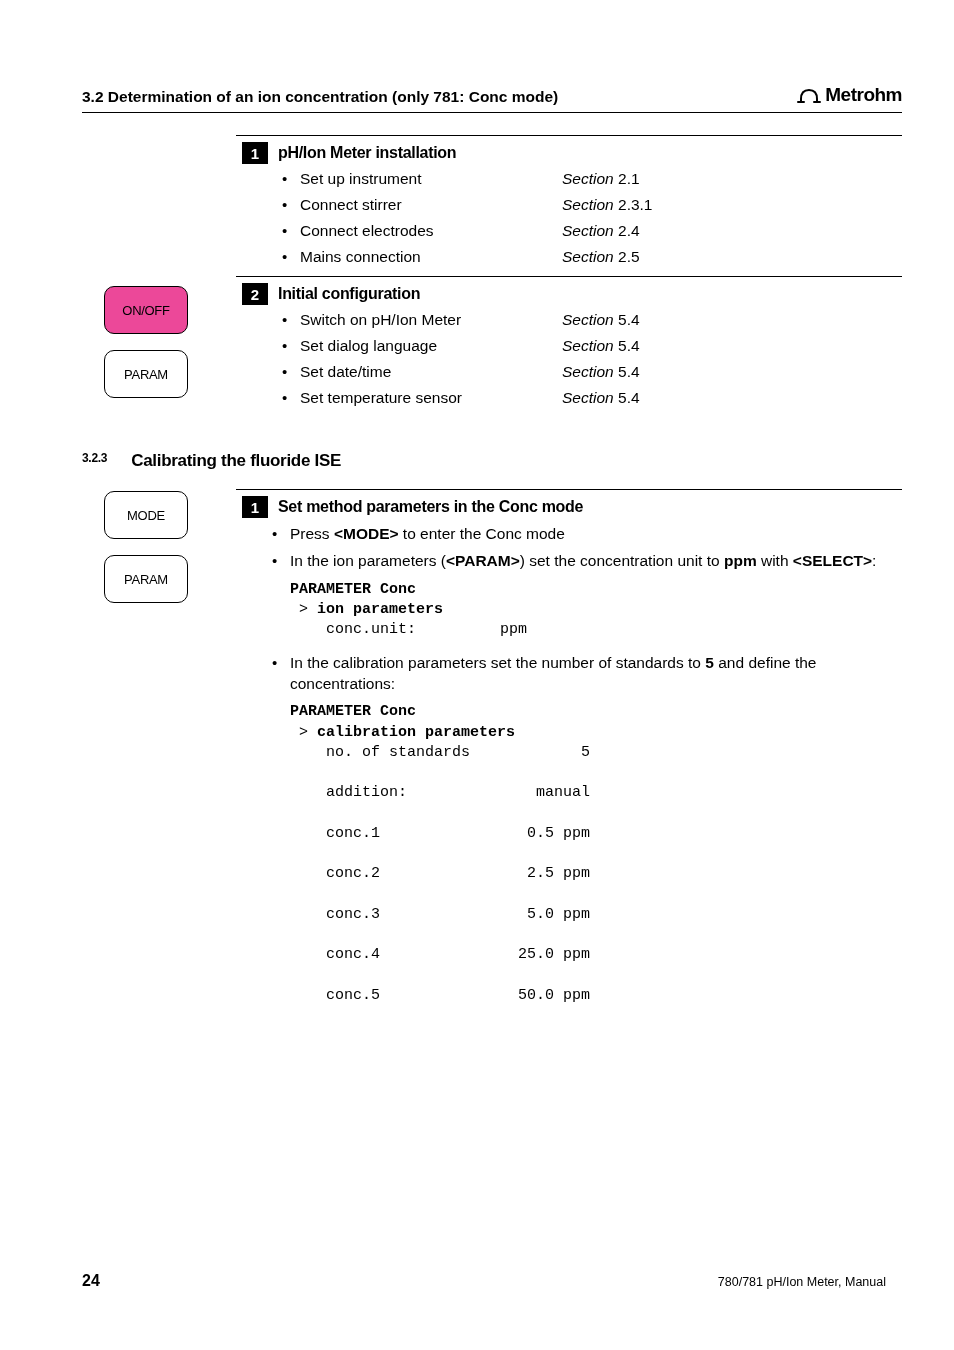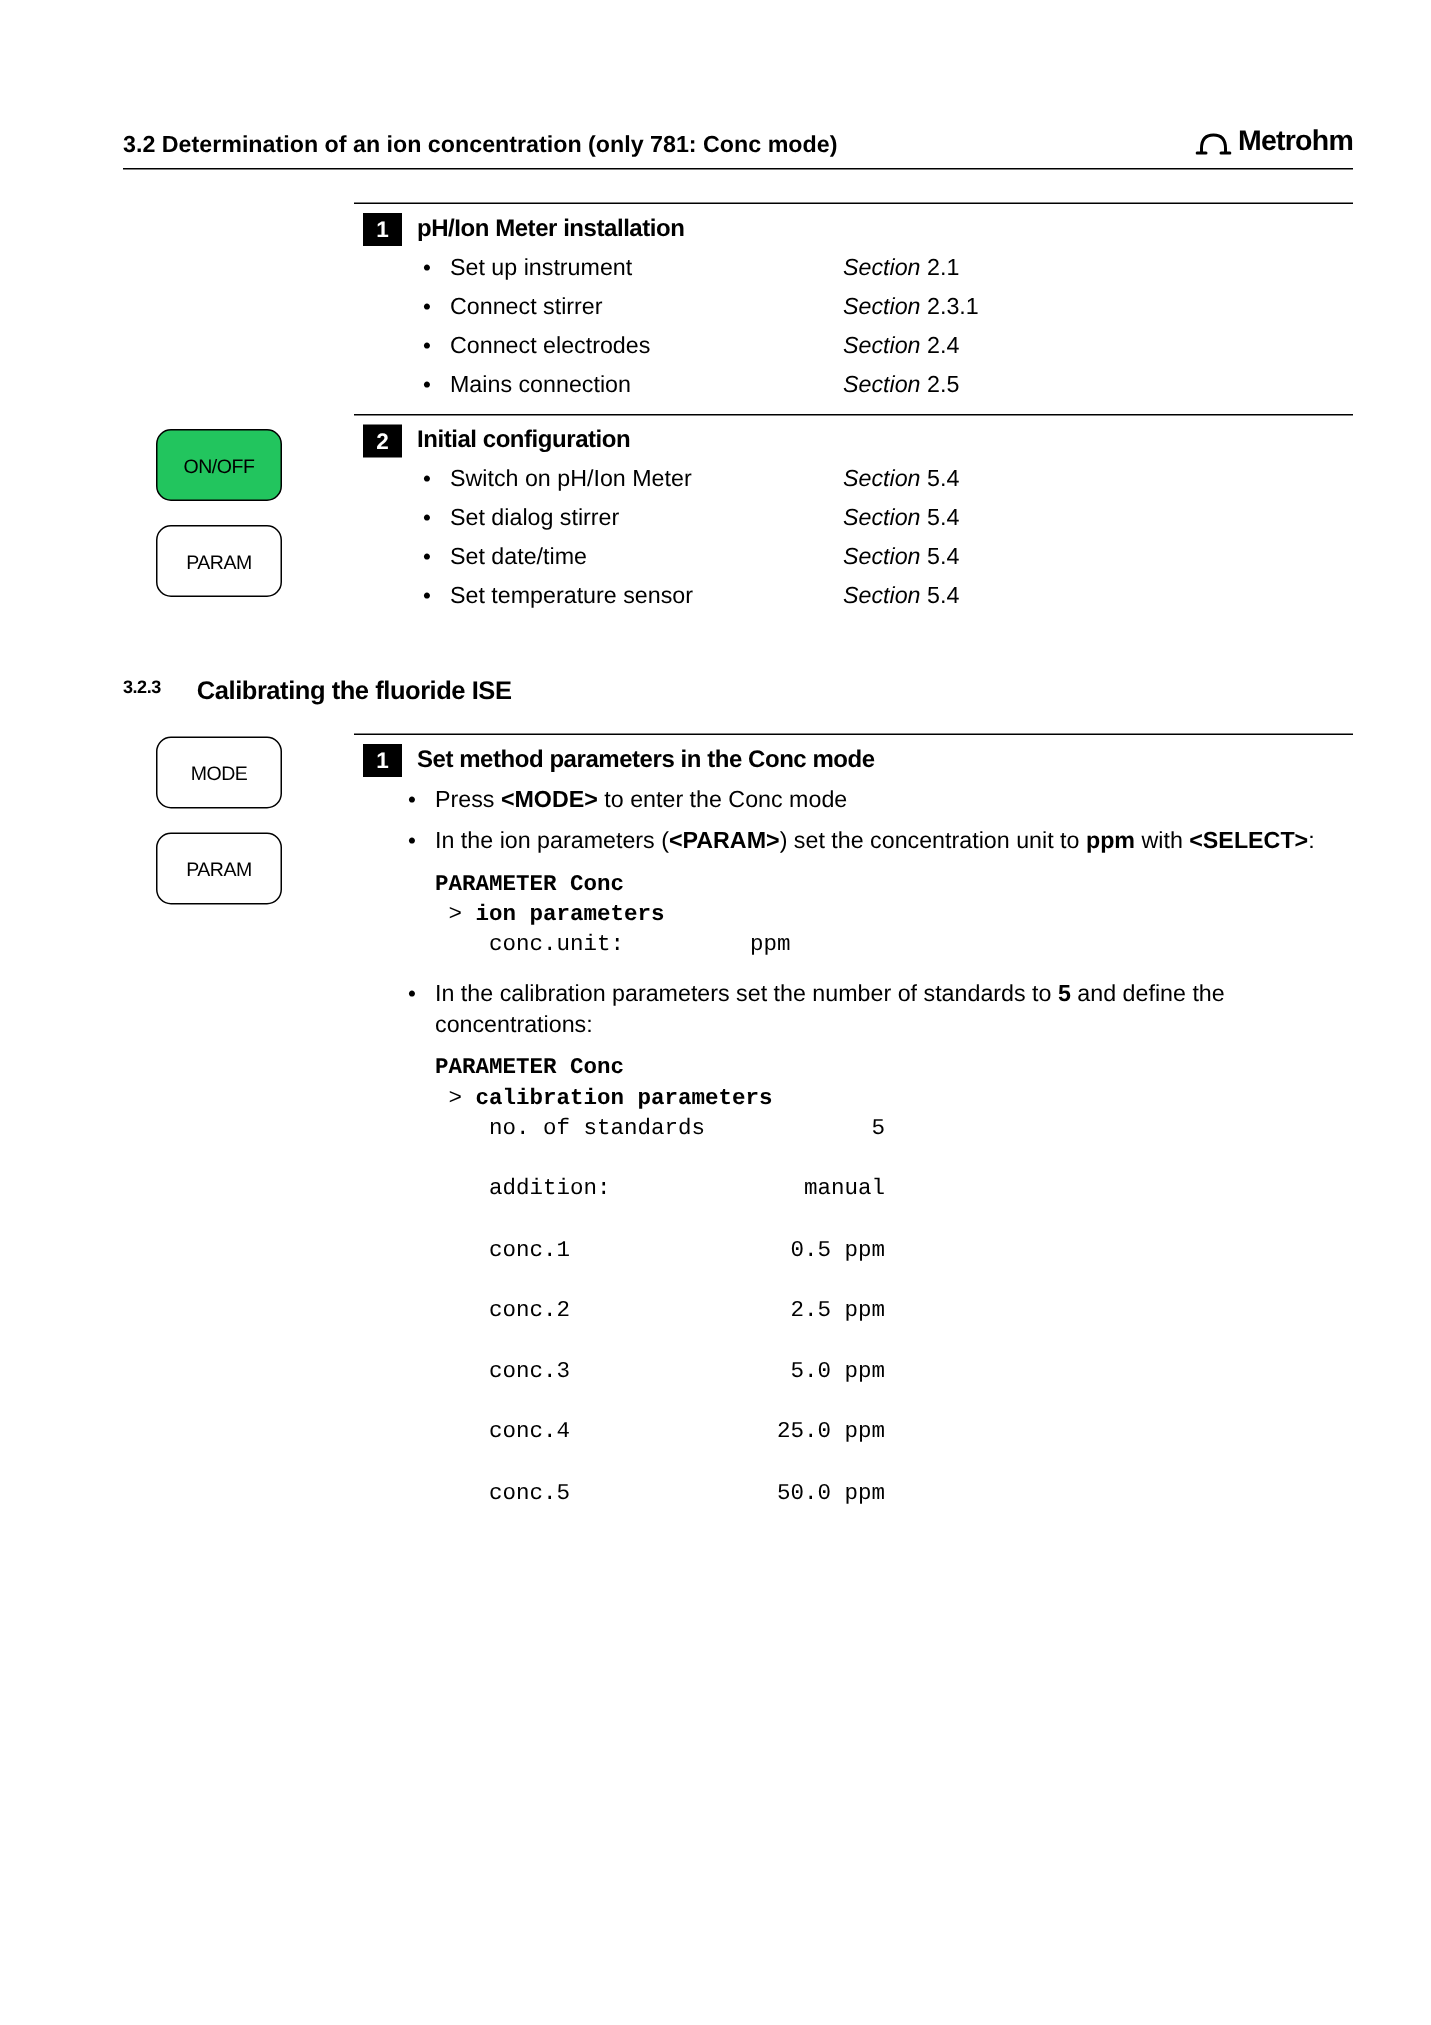--- a/index.html
+++ b/index.html
@@ -117,21 +117,21 @@
     border-radius: 10px;
     display: flex;
     align-items: center;
     justify-content: center;
     font-family: Arial, Helvetica, sans-serif;
     font-size: 13px;
     letter-spacing: -0.3px;
     background: #fff;
   }
   .key.onoff {
-    background: #22c55e;
+    background: #ec4899;
     color: #000;
   }
 
   .subsection {
     display: flex;
     gap: 24px;
     margin-top: 44px;
     margin-bottom: 18px;
   }
   .subsection-num {
@@ -248,21 +248,21 @@
         <div class="block-title">Initial configuration</div>
       </div>
       <ul class="block-list">
         <li>
             <span class="bullet">•</span>
             <span class="li-text">Switch on pH/Ion Meter</span>
             <span class="li-ref"><span class="it">Section</span><span> 5.4</span></span>
           </li>
         <li>
             <span class="bullet">•</span>
-            <span class="li-text">Set dialog stirrer</span>
+            <span class="li-text">Set dialog language</span>
             <span class="li-ref"><span class="it">Section</span><span> 5.4</span></span>
           </li>
         <li>
             <span class="bullet">•</span>
             <span class="li-text">Set date/time</span>
             <span class="li-ref"><span class="it">Section</span><span> 5.4</span></span>
           </li>
         <li>
             <span class="bullet">•</span>
             <span class="li-text">Set temperature sensor</span>
@@ -315,13 +315,17 @@
 <span class="mono-row"><span class="mono-label">    conc.2</span><span class="mono-val">2.5 ppm</span></span>
 <span class="mono-row"><span class="mono-label">    conc.3</span><span class="mono-val">5.0 ppm</span></span>
 <span class="mono-row"><span class="mono-label">    conc.4</span><span class="mono-val">25.0 ppm</span></span>
 <span class="mono-row"><span class="mono-label">    conc.5</span><span class="mono-val">50.0 ppm</span></span></div>
 
       </div>
     </div>
 
   </div>
 
+  <div class="footer">
+    <div class="page-num">24</div>
+    <div class="footer-text">780/781 pH/Ion Meter, Manual</div>
+  </div>
 </div>
 
 </body></html>

